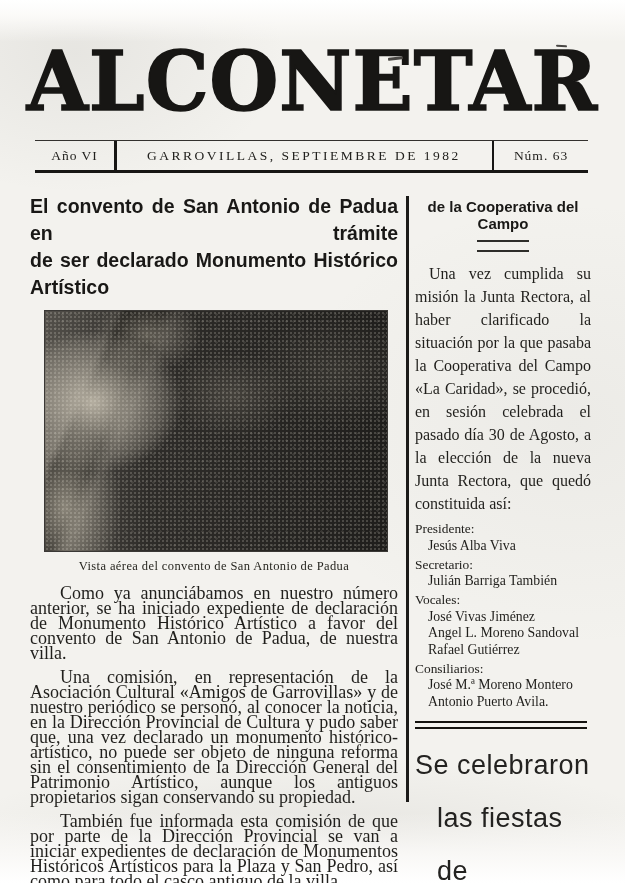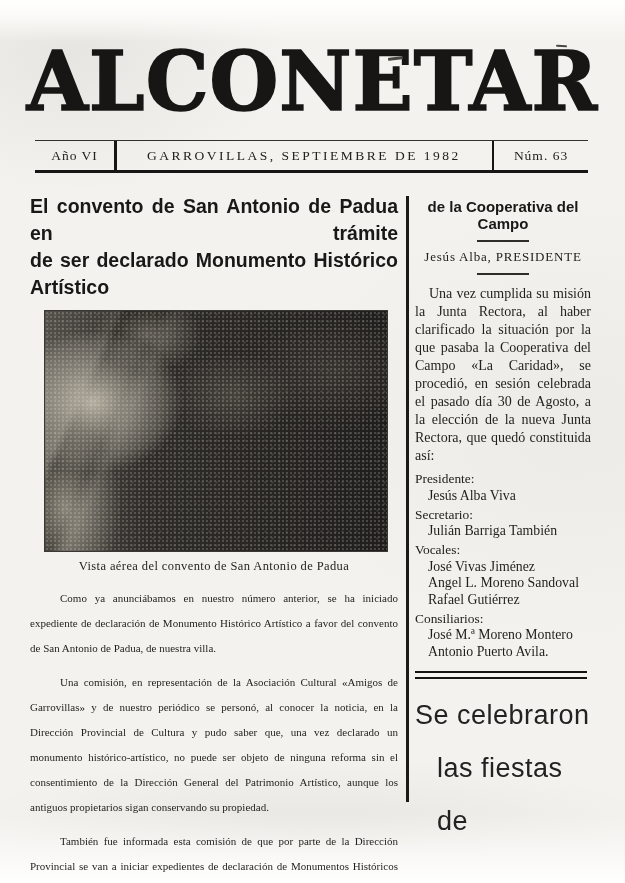--- a/index.html
+++ b/index.html
@@ -50,28 +50,28 @@
       radial-gradient(ellipse 120px 95px at 14% 38%,rgba(198,191,176,0.9),rgba(198,191,176,0.25) 60%,transparent 75%),
       radial-gradient(ellipse 80px 120px at 6% 82%,rgba(187,180,164,0.7),transparent 70%),
       radial-gradient(ellipse 72px 50px at 30% 10%,rgba(172,165,150,0.5),transparent 75%),
       linear-gradient(115deg,rgba(15,14,12,0) 16%,rgba(15,14,12,0.85) 18%,rgba(15,14,12,0.85) 26%,rgba(15,14,12,0) 29%),
       radial-gradient(ellipse 90px 60px at 55% 35%,rgba(152,145,130,0.25),transparent 70%),
       radial-gradient(ellipse 120px 80px at 85% 25%,rgba(142,137,122,0.18),transparent 70%),
       linear-gradient(to right,rgba(192,186,172,0.25),rgba(20,19,17,0) 30%,rgba(10,10,9,0.25) 75%,rgba(8,8,7,0.4));
     background-size:4px 4px,7px 7px,auto,auto,auto,auto,auto,auto,auto;
   }
   .caption{margin-top:7px;text-align:center;font-size:12.5px;letter-spacing:0.4px;color:#26251f;}
-  .para{margin:9px 0 0 0;font-size:11px;line-height:25px;text-align:justify;text-indent:30px;color:#201f1c;}
+  .para{margin:9px 0 0 0;font-size:18px;line-height:15px;text-align:justify;text-indent:30px;color:#201f1c;}
   .para.first{margin-top:12px;}
   
   .jr-head{font-family:"Liberation Sans",sans-serif;font-weight:bold;font-size:20.5px;line-height:1.15;text-align:center;color:#191816;}
   .jr-subhead{font-family:"Liberation Sans",sans-serif;font-weight:bold;font-size:15px;text-align:center;margin-top:4px;color:#191816;}
   .short-rule{width:52px;height:2px;background:#2e2d2a;margin:8px auto 0;}
   .byline{margin-top:7px;text-align:center;font-size:13px;letter-spacing:0.8px;color:#22211e;}
-  .jr-intro{margin-top:10px;font-size:14px;line-height:18px;text-align:justify;text-indent:14px;color:#201f1c;}
+  .jr-intro{margin-top:10px;font-size:16px;line-height:23px;text-align:justify;text-indent:14px;color:#201f1c;}
   .officers{margin-top:6px;}
   .officer-role{font-size:13.4px;margin-top:2.5px;line-height:16.5px;color:#22211e;}
   .officer-name{font-size:13.8px;line-height:16.5px;padding-left:13px;color:#201f1c;}
   .double-rule{margin-top:11px;width:172px;height:3.5px;border-top:2.5px solid #14130f;border-bottom:2.5px solid #14130f;box-sizing:content-box;}
   .fiestas{margin-top:10px;font-family:"Liberation Sans",sans-serif;font-size:27px;line-height:53px;letter-spacing:0.5px;color:#232220;}
   .fiestas .f2{margin-left:22px;}
 </style>
 </head>
 <body>
 
@@ -99,21 +99,20 @@
     <div class="photo"></div>
     <div class="caption">Vista aérea del convento de San Antonio de Padua</div>
     <div class="para first">Como ya anunciábamos en nuestro número anterior, se ha iniciado expediente de declaración de Monumento Histórico Artístico a favor del convento de San Antonio de Padua, de nuestra villa.</div>
     <div class="para">Una comisión, en representación de la Asociación Cultural «Amigos de Garrovillas» y de nuestro periódico se personó, al conocer la noticia, en la Dirección Provincial de Cultura y pudo saber que, una vez declarado un monumento histórico-artístico, no puede ser objeto de ninguna reforma sin el consentimiento de la Dirección General del Patrimonio Artístico, aunque los antiguos propietarios sigan conservando su propiedad.</div>
     <div class="para">También fue informada esta comisión de que por parte de la Dirección Provincial se van a iniciar expedientes de declaración de Monumentos Históricos Artísticos para la Plaza y San Pedro, así como para todo el casco antiguo de la villa.</div>
   </div>
 
   <div class="col-right">
     <div class="jr-subhead">de la Cooperativa del Campo</div>
     <div class="short-rule"></div>
-    <div class="byline">Jesús Alba, PRESIDENTE</div>
     <div class="short-rule"></div>
     <div class="jr-intro">Una vez cumplida su misión la Junta Rectora, al haber clarificado la situación por la que pasaba la Cooperativa del Campo «La Caridad», se procedió, en sesión celebrada el pasado día 30 de Agosto, a la elección de la nueva Junta Rectora, que quedó constituida así:</div>
 
     <div class="officers">
       <div>
         <div class="officer-role">Presidente:</div>
         <div class="officer-name">Jesús Alba Viva</div>
       </div>
       <div>
         <div class="officer-role">Secretario:</div>

